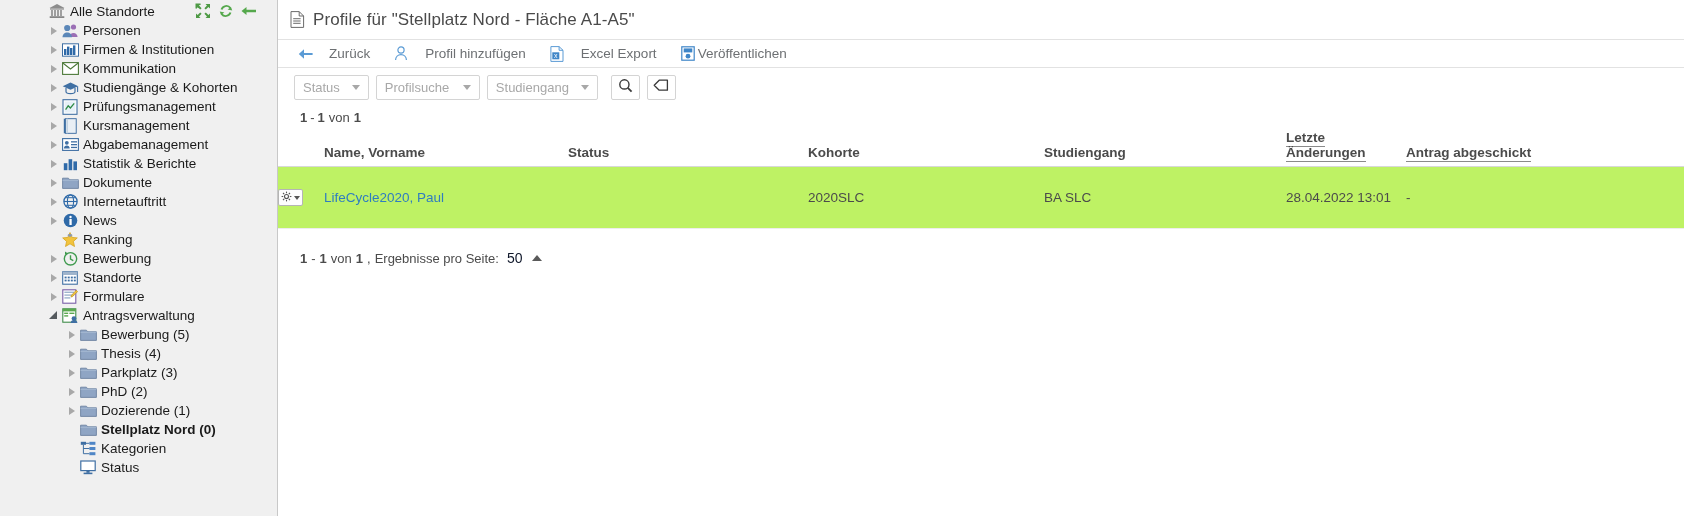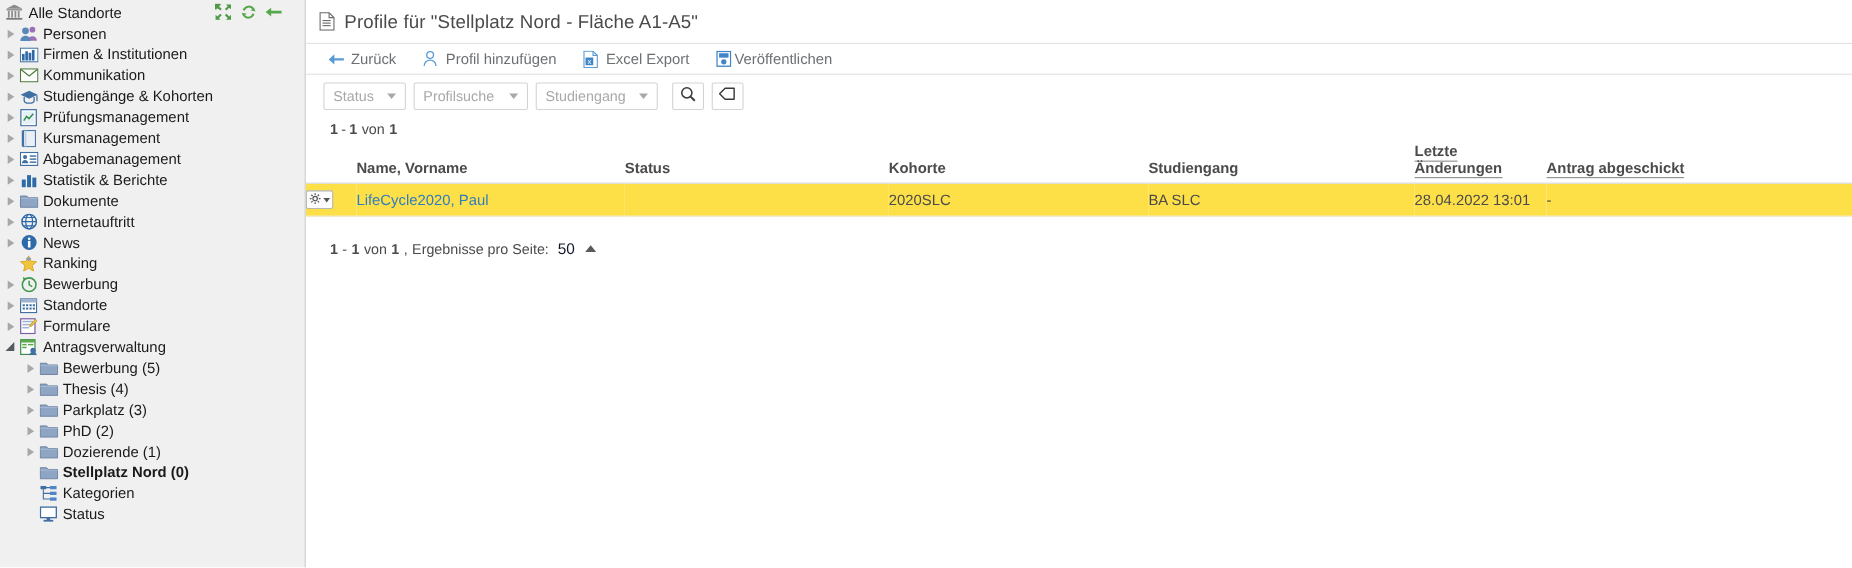--- a/index.html
+++ b/index.html
@@ -25,20 +25,21 @@
     overflow: hidden;
     padding-top: 2px;
   }
   .tree-row {
     display: flex;
     align-items: center;
     height: 19px;
     padding-left: 4px;
     white-space: nowrap;
     cursor: default;
+    margin-left: 44px;
   }
   .tree-row .lbl {
     font-size: 13.5px;
     color: #1a1a1a;
     line-height: 19px;
     padding-left: 4px;
   }
   .tree-row.bold .lbl { font-weight: bold; }
   .arrow {
     width: 13px; min-width: 13px;
@@ -105,21 +106,21 @@
     display: flex;
     align-items: center;
     height: 28px;
     padding-left: 18px;
     gap: 22px;
     border-bottom: 1px solid #e2e2e2;
   }
   .action-link {
     display: flex;
     align-items: center;
-    gap: 5px;
+    gap: 15px;
     color: #6d7073;
     font-size: 13.5px;
     cursor: pointer;
     text-decoration: none;
   }
   .action-link .alabel { color: #6d7073; }
 
   #filter-bar {
     display: flex;
     align-items: center;
@@ -183,24 +184,24 @@
     border-bottom: 1px solid #d8d8d8;
     vertical-align: bottom;
   }
   table.grid th.sortable span {
     border-bottom: 1px solid #8a8a8a;
     padding-bottom: 1px;
   }
   table.grid td {
     font-size: 13.5px;
     color: #4b4b4b;
-    padding: 6px 0;
+    padding: 22px 0;
     height: 29px;
     vertical-align: middle;
-    background: #fde047;
+    background: #bef264;
     border-bottom: 1px solid #ededed;
   }
   td.c-menu { width: 42px; padding-left: 10px; }
   .row-menu {
     width: 25px; height: 17px;
     border: 1px solid #b5b5b5;
     background: #fdfdfd;
     border-radius: 2px;
     display: inline-flex;
     align-items: center;

